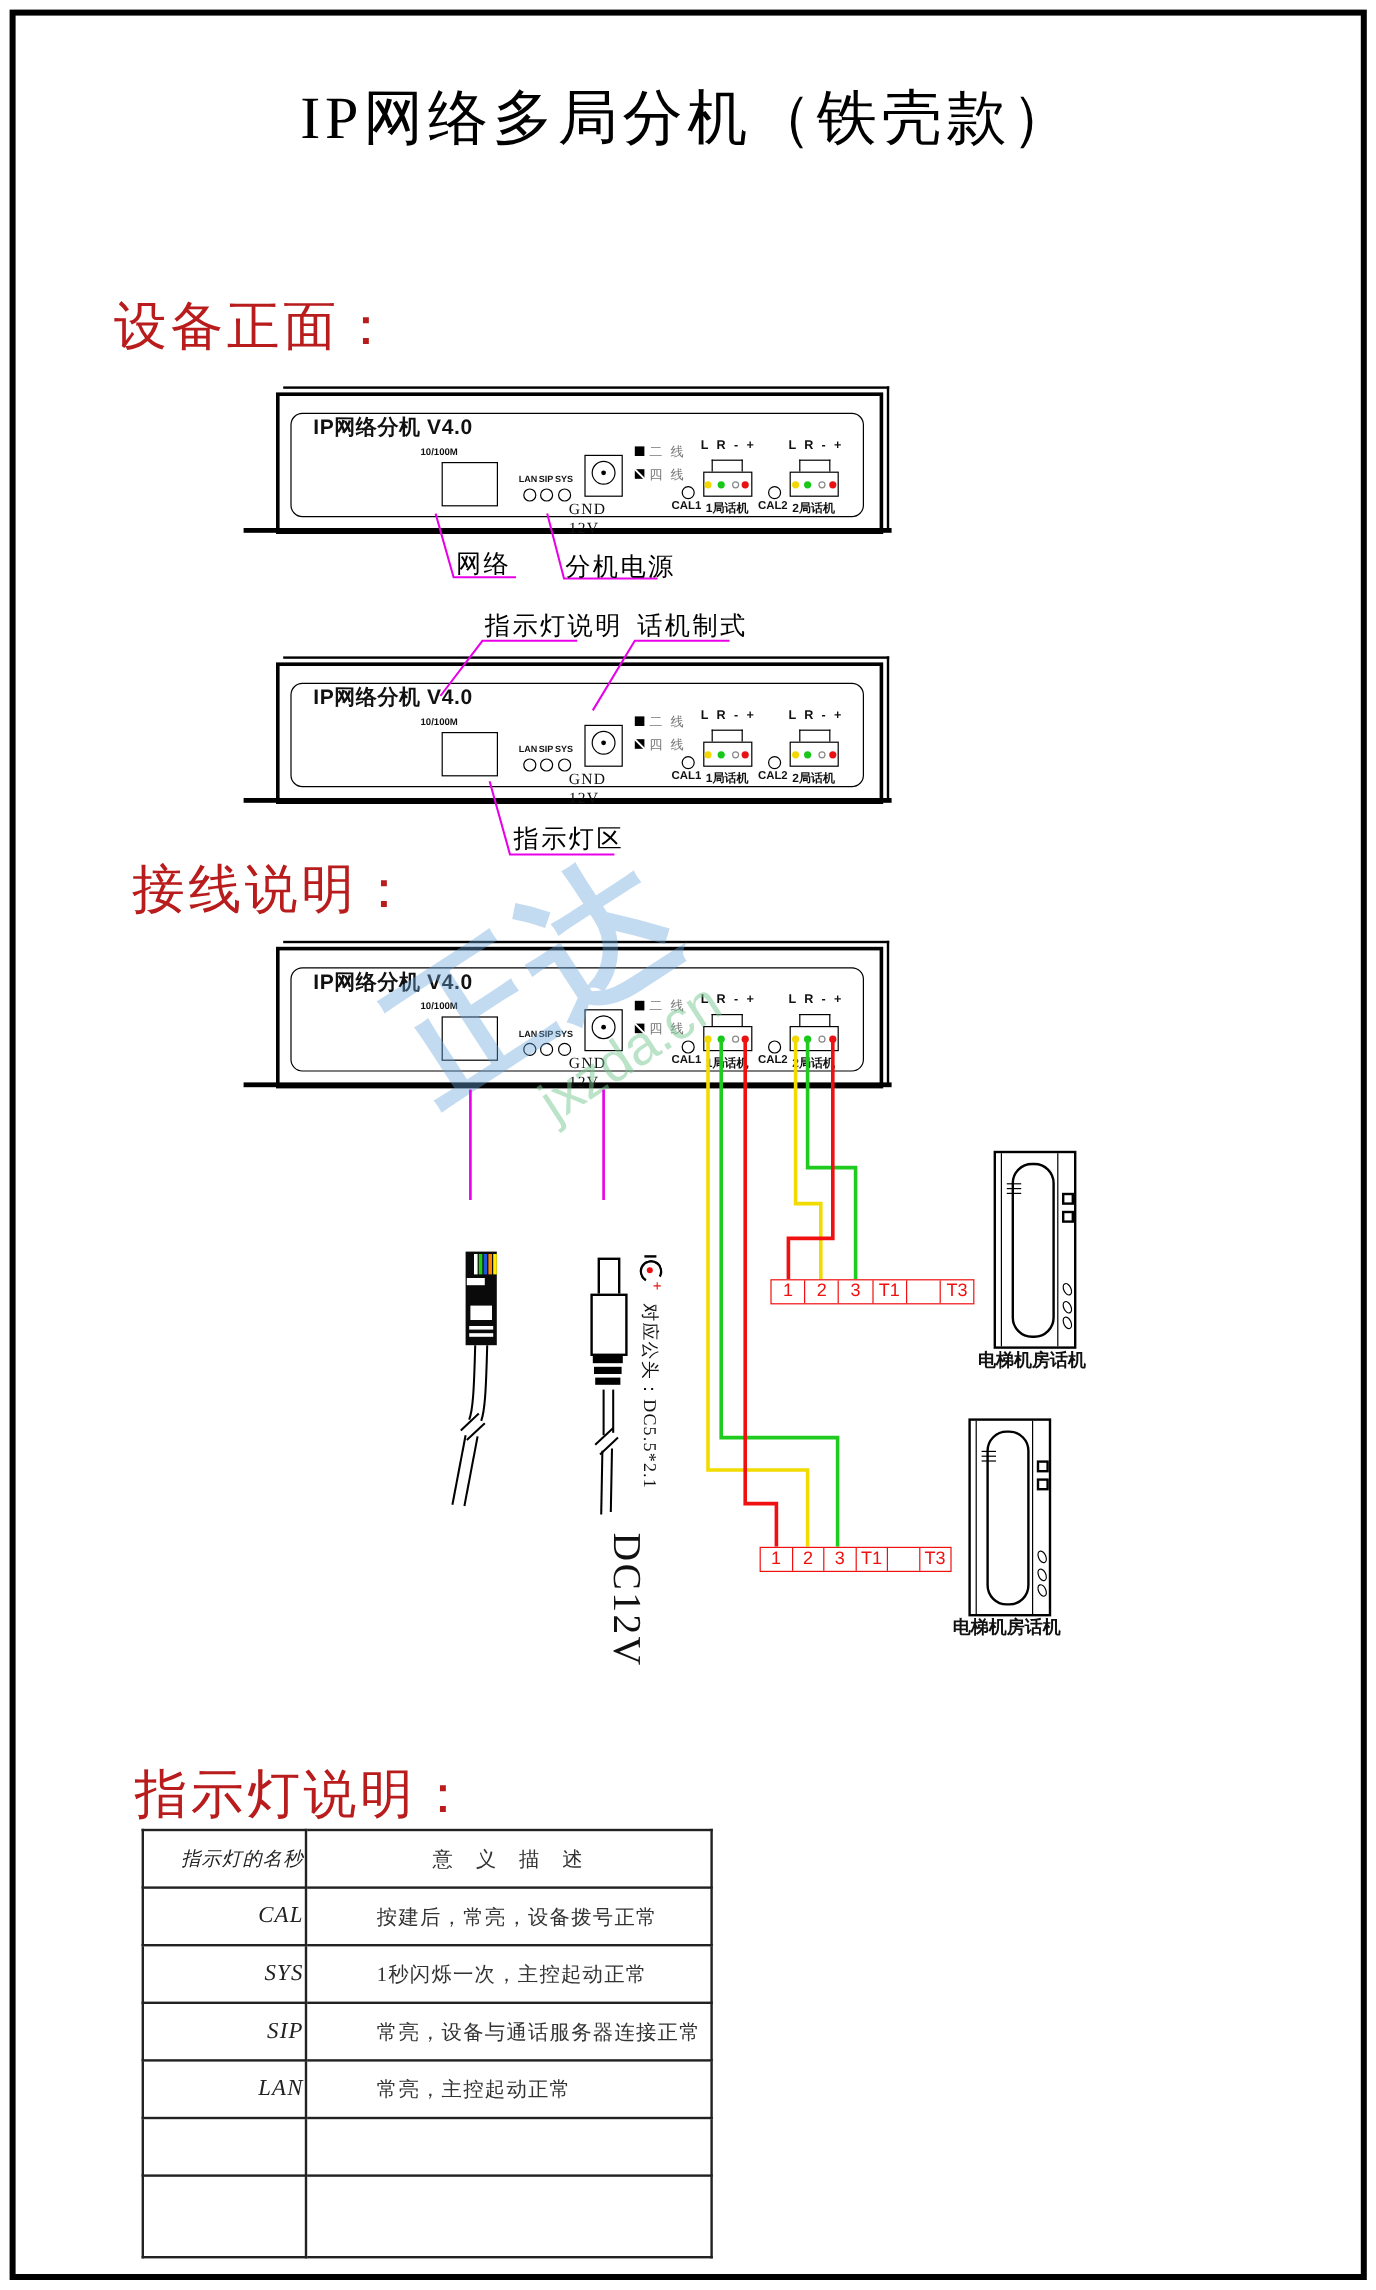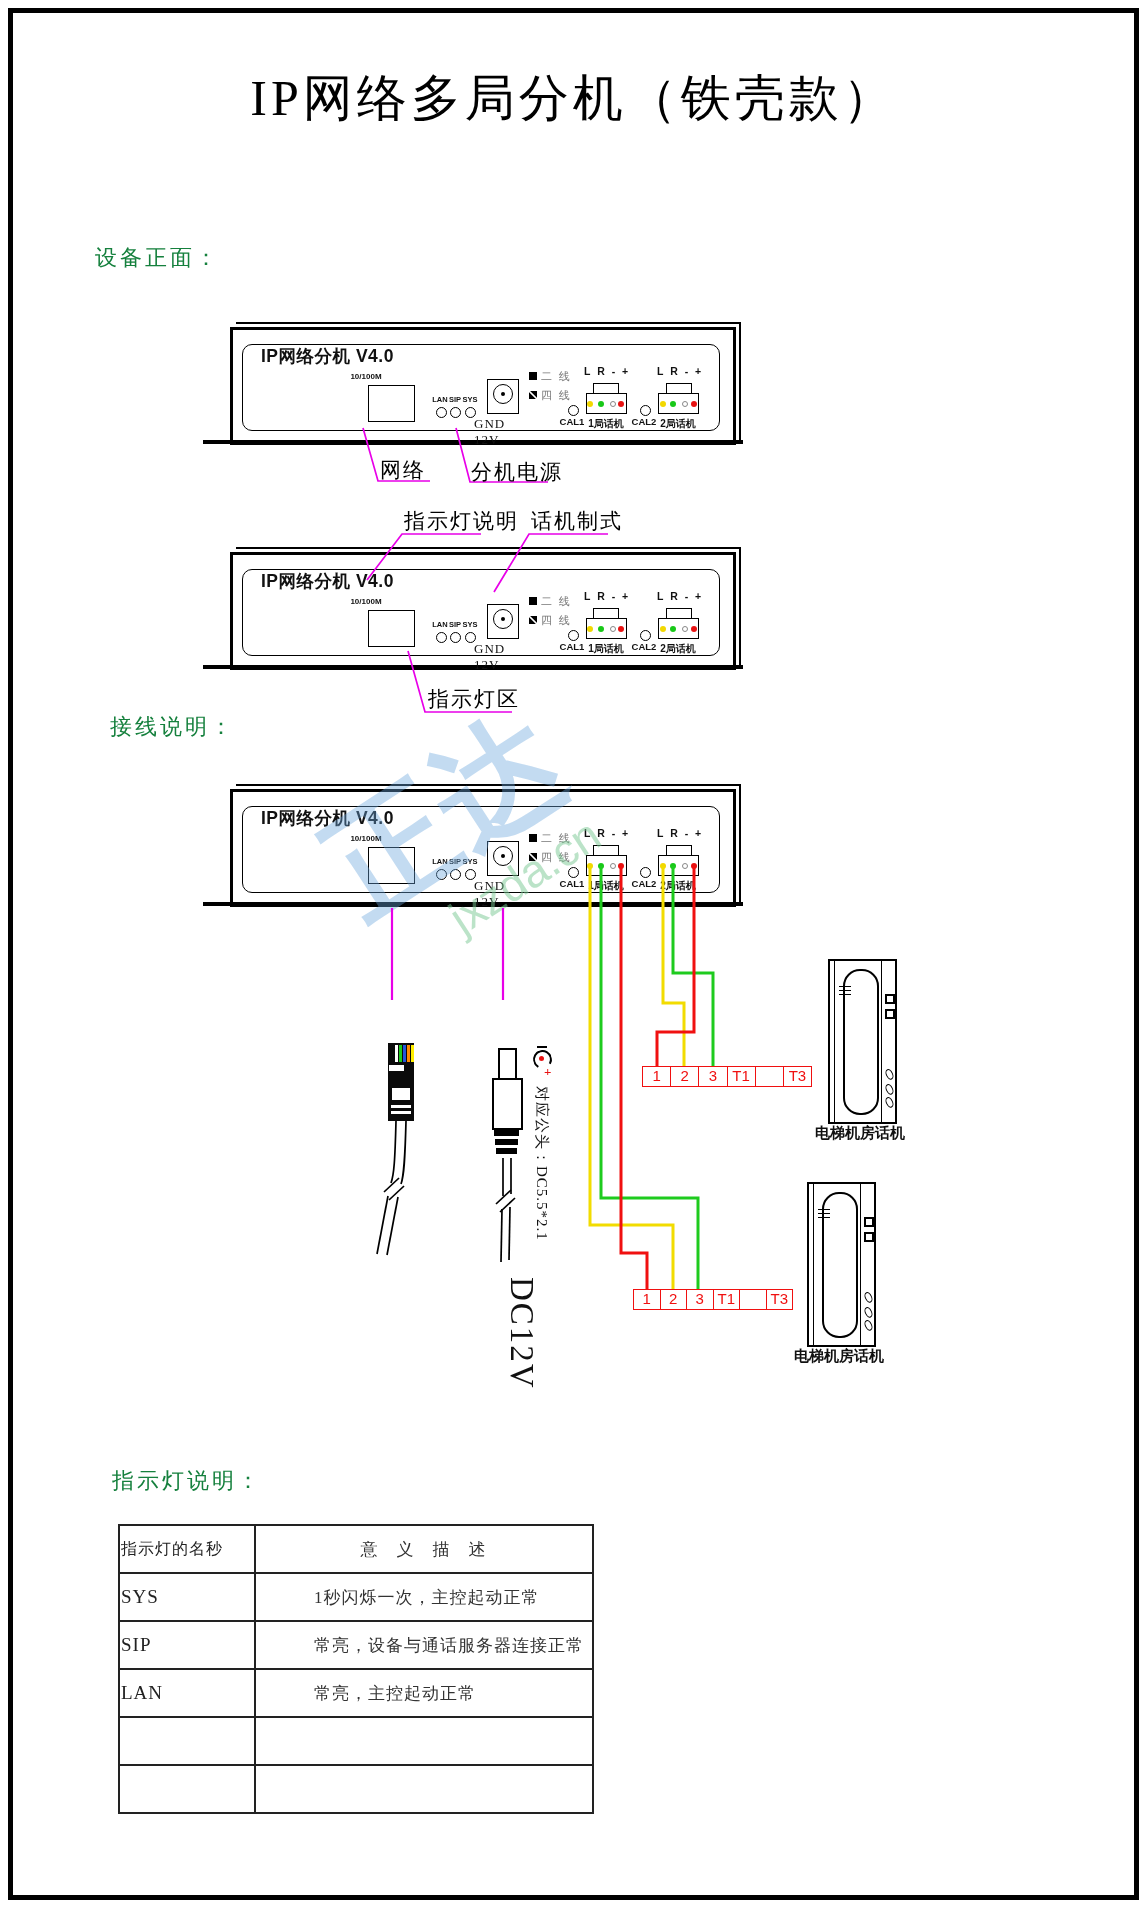--- a/index.html
+++ b/index.html
@@ -3,21 +3,21 @@
 <meta charset="utf-8">
 <style>
   html,body{margin:0;padding:0;background:#e8e8e8;}
   .page{position:relative;width:1147px;height:1908px;background:#fff;margin:0 auto;
         font-family:"Liberation Serif",serif;color:#111;overflow:hidden;}
   .frame{position:absolute;left:8px;top:8px;right:8px;bottom:8px;border:5px solid #000;pointer-events:none;z-index:30;}
 
   
   .main-title{position:absolute;left:0;top:66px;width:100%;text-align:center;
               font-size:50px;line-height:64px;letter-spacing:4px;color:#000;}
-  .sec-head{position:absolute;font-size:22px;letter-spacing:3px;color:#15803d;}
+  .sec-head{position:absolute;font-size:44px;letter-spacing:3px;color:#b91c1c;}
   #sec1{left:95px;top:243px;}
   #sec2{left:110px;top:712px;}
   #sec3{left:112px;top:1466px;}
 
   
   .panel-slot{position:absolute;left:0;width:100%;height:120px;z-index:2;}
   .chassis{position:absolute;left:230px;top:0;width:500px;height:112px;border:3px solid #000;background:#fff;}
   .lid-top{position:absolute;left:236px;top:-5px;width:505px;border-top:2px solid #000;}
   .lid-right{position:absolute;left:739px;top:-5px;height:120px;border-left:2px solid #000;}
   .faceplate{position:absolute;left:242px;top:17px;width:476px;height:85px;border:1.6px solid #000;border-radius:10px;background:#fff;}
@@ -108,21 +108,21 @@
 
   
   .watermark{position:absolute;left:330px;top:730px;transform:rotate(-33deg);z-index:3;pointer-events:none;}
   .wm-logo{font-size:125px;font-weight:bold;color:rgba(106,164,220,0.40);font-family:"Liberation Sans",sans-serif;}
   .wm-url{font-size:46px;color:rgba(120,200,145,0.5);font-family:"Liberation Sans",sans-serif;margin-left:75px;margin-top:-18px;}
 
   
   .ind-table{position:absolute;left:118px;top:1524px;width:476px;border-collapse:collapse;z-index:5;
              table-layout:fixed;}
   .ind-table td{border:2px solid #222;vertical-align:middle;}
-  .ind-table td.c1{width:132px;text-align:left;font-size:19px;color:#222;letter-spacing:1px;}
+  .ind-table td.c1{width:132px;text-align:right;font-size:19px;color:#222;letter-spacing:1px;font-style:italic;}
   .ind-table td.c2{padding-left:58px;font-size:17px;color:#333;letter-spacing:1px;}
   .ind-table tr:nth-child(1) td{height:44px;}
   .ind-table tr:nth-child(1) td.c1{font-size:16px;}
   .ind-table tr:nth-child(1) td.c2{font-size:17px;}
   .ind-table tr:nth-child(2) td,.ind-table tr:nth-child(3) td,
   .ind-table tr:nth-child(4) td,.ind-table tr:nth-child(5) td{height:44px;}
   .ind-table tr:nth-child(6) td{height:44px;}
   .ind-table tr:nth-child(7) td{height:64px;}
 </style>
 </head>
@@ -400,20 +400,24 @@
   </div>
   <div class="phone-label" style="left:789px;top:1347px;">电梯机房话机</div>
 
   <table class="ind-table">
     <tbody>
         <tr>
       <td class="c1">指示灯的名秒</td>
       <td class="c2" style="padding-left:0;text-align:center;">意　义　描　述</td>
     </tr>
     <tr>
+      <td class="c1">CAL</td>
+      <td class="c2">按建后，常亮，设备拨号正常</td>
+    </tr>
+    <tr>
       <td class="c1">SYS</td>
       <td class="c2">1秒闪烁一次，主控起动正常</td>
     </tr>
     <tr>
       <td class="c1">SIP</td>
       <td class="c2">常亮，设备与通话服务器连接正常</td>
     </tr>
     <tr>
       <td class="c1">LAN</td>
       <td class="c2">常亮，主控起动正常</td>

